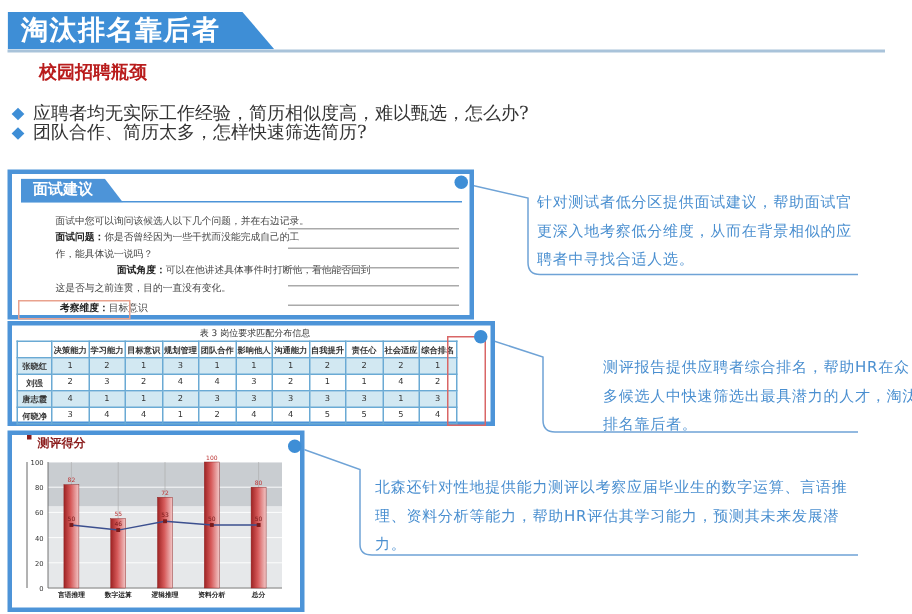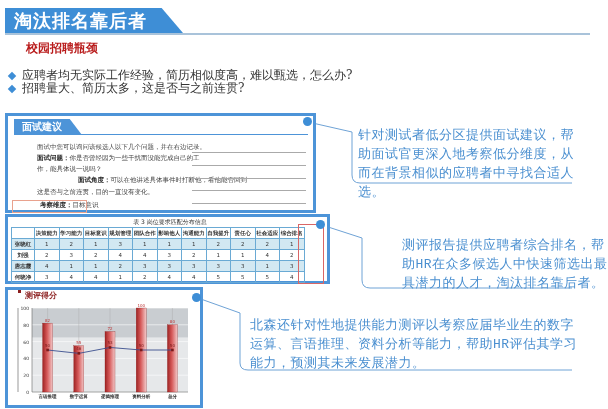--- a/index.html
+++ b/index.html
@@ -31,37 +31,37 @@
   table.grid tr.alt td{background:#d2e8f2;}
   table.grid tr.hdr td{background:#fff;font-weight:bold;}
   table.grid td.rh{font-weight:bold;width:22px;}
   table.grid td.c{width:23.5px;}
   .tbl-hl{left:298px;top:224px;width:26px;height:60px;border:1px solid #d96666;box-sizing:border-box;}
   
   .ch-frame{left:5px;top:287px;width:198px;height:121px;}
   .ch-title{left:18px;top:290px;font-size:8px;font-weight:bold;color:#8b1d1d;display:flex;align-items:flex-start;}
   .ch-title .sq{width:3px;height:3px;background:#8b1d1d;margin-right:4px;}
   
-  .callout{font-size:13px;color:#4a8fd0;line-height:19px;letter-spacing:0.5px;font-family:Liberation Mono, monospace;}
+  .callout{font-size:10px;color:#4a8fd0;line-height:19px;letter-spacing:0.5px;}
 </style>
 </head>
 <body>
 
 <div class="abs banner"></div>
 <div class="abs banner-text">淘汰排名靠后者</div>
 <div class="abs banner-line"></div>
 
 <div class="abs sub-title">校园招聘瓶颈</div>
 <div class="abs bullet" style="top:48px;margin-top:19px;">
   <span class="diamond"></span>
   <span>应聘者均无实际工作经验，简历相似度高，难以甄选，怎么办?</span>
 </div>
 <div class="abs bullet" style="top:80px;">
   <span class="diamond"></span>
-  <span>招聘量大、简历太多，这是否与之前连贯?</span>
+  <span>团队合作、简历太多，怎样快速筛选简历?</span>
 </div>
 
 <svg class="abs" style="left:0;top:0;" width="608" height="409">
 
   <path d="M308 122 L352 132 L352 175 Q352 183 360 183 L572 183" fill="none" stroke="#6fa3d6" stroke-width="1"></path>
 
   <path d="M322 225 L362 238 L362 280 Q362 288 370 288 L572 288" fill="none" stroke="#6fa3d6" stroke-width="1"></path>
 
   <path d="M198 298 L240 313 L240 363 Q240 370 248 370 L572 370" fill="none" stroke="#6fa3d6" stroke-width="1"></path>
 </svg>

